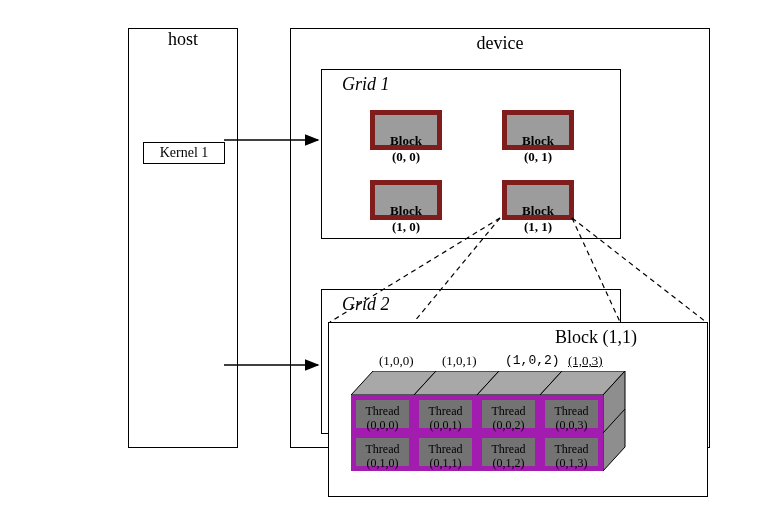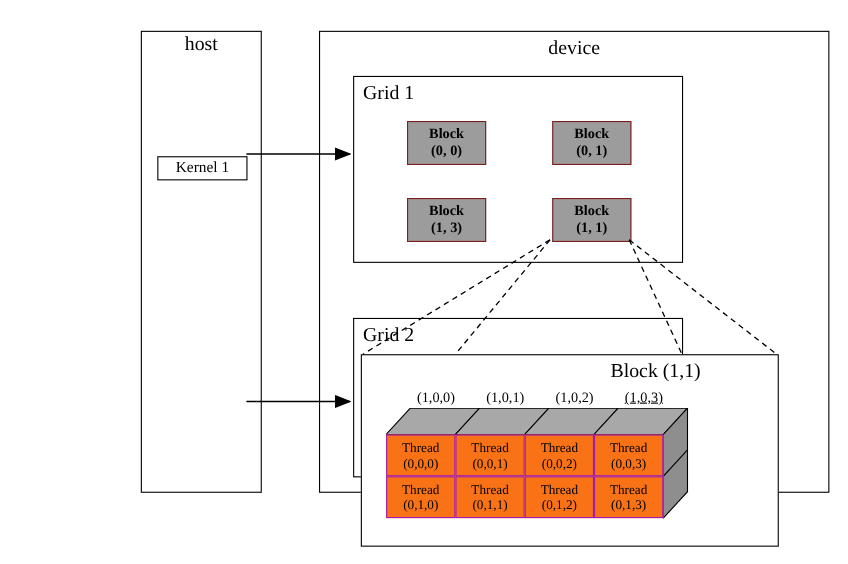--- a/index.html
+++ b/index.html
@@ -33,50 +33,51 @@
     border: 1px solid #000;
     background: #fff;
     font-size: 14px;
     line-height: 20px;
     margin-top: 13px;
   }
   .device-box {
     position: absolute;
     left: 290px;
     top: 28px;
-    width: 464px;
+    width: 420px;
     height: 420px;
     border: 1.5px solid #000;
   }
   .device-title {
     text-align: center;
     font-size: 18px;
     margin-top: 4px;
   }
   .grid {
     position: absolute;
     border: 1.5px solid #000;
   }
   .grid-title {
     position: absolute;
-    left: 8px;
+    left: 20px;
     top: 4px;
     font-size: 18px;
+    font-style: italic;
   }
   .block {
     position: absolute;
     width: 72px;
     height: 40px;
     background: #9c9c9c;
-    border: 1px solid #7f1d1d;
+    border: 5px solid #7f1d1d;
     text-align: center;
     font-size: 13px;
     font-weight: bold;
     line-height: 16px;
-    padding-top: 2px;
+    padding-top: 18px;
   }
   
   .detail-panel {
     position: absolute;
     left: 328px;
     top: 322px;
     width: 380px;
     height: 175px;
     background: #fff;
     border: 1.5px solid #000;
@@ -91,22 +92,22 @@
     position: absolute;
     font-size: 13px;
     text-align: right;
   }
   
   .cube {
     position: absolute;
   }
   .face {
     position: absolute;
-    background: #f97316;
-    border: 1px solid #a21caf;
+    background: #737373;
+    border: 5px solid #a21caf;
   }
   .front-cell {
     width: 63px;
     height: 38px;
     text-align: center;
     font-size: 12px;
     line-height: 14px;
     padding-top: 4px;
   }
   
@@ -135,39 +136,39 @@
     <div class="block" style="left:48px; top:40px;">
       <span>Block</span><br>
       <span>(0, 0)</span>
     </div>
     <div class="block" style="left:180px; top:40px;">
       <span>Block</span><br>
       <span>(0, 1)</span>
     </div>
     <div class="block" style="left:48px; top:110px;">
       <span>Block</span><br>
-      <span>(1, 3)</span>
+      <span>(1, 0)</span>
     </div>
     <div class="block" style="left:180px; top:110px;">
       <span>Block</span><br>
       <span>(1, 1)</span>
     </div>
   </div>
 
   <div class="grid" style="left:30px; top:260px; width:300px; height:145px;">
     <div class="grid-title">Grid 2</div>
   </div>
 </div>
 
 <div class="detail-panel">
   <div class="detail-title">Block (1,1)</div>
 
   <div class="top-coord" style="left:50px; top:30px;">(1,0,0)</div>
   <div class="top-coord" style="left:113px; top:30px;">(1,0,1)</div>
-  <div class="top-coord" style="left:176px; top:30px;">(1,0,2)</div>
+  <div class="top-coord" style="left:176px; top:30px;font-family:Liberation Mono, monospace;">(1,0,2)</div>
   <div class="top-coord" style="left:239px; top:30px;text-decoration:underline;">(1,0,3)</div>
 
   <div class="cube" style="left:22px; top:48px;">
 
     <svg width="310" height="30" style="position:absolute; left:0; top:0;">
       <polygon points="22,0 85,0 63,24 0,24" fill="#a8a8a8" stroke="#000"></polygon>
       <polygon points="85,0 148,0 126,24 63,24" fill="#a8a8a8" stroke="#000"></polygon>
       <polygon points="148,0 211,0 189,24 126,24" fill="#a8a8a8" stroke="#000"></polygon>
       <polygon points="211,0 274,0 252,24 189,24" fill="#a8a8a8" stroke="#000"></polygon>
     </svg>

